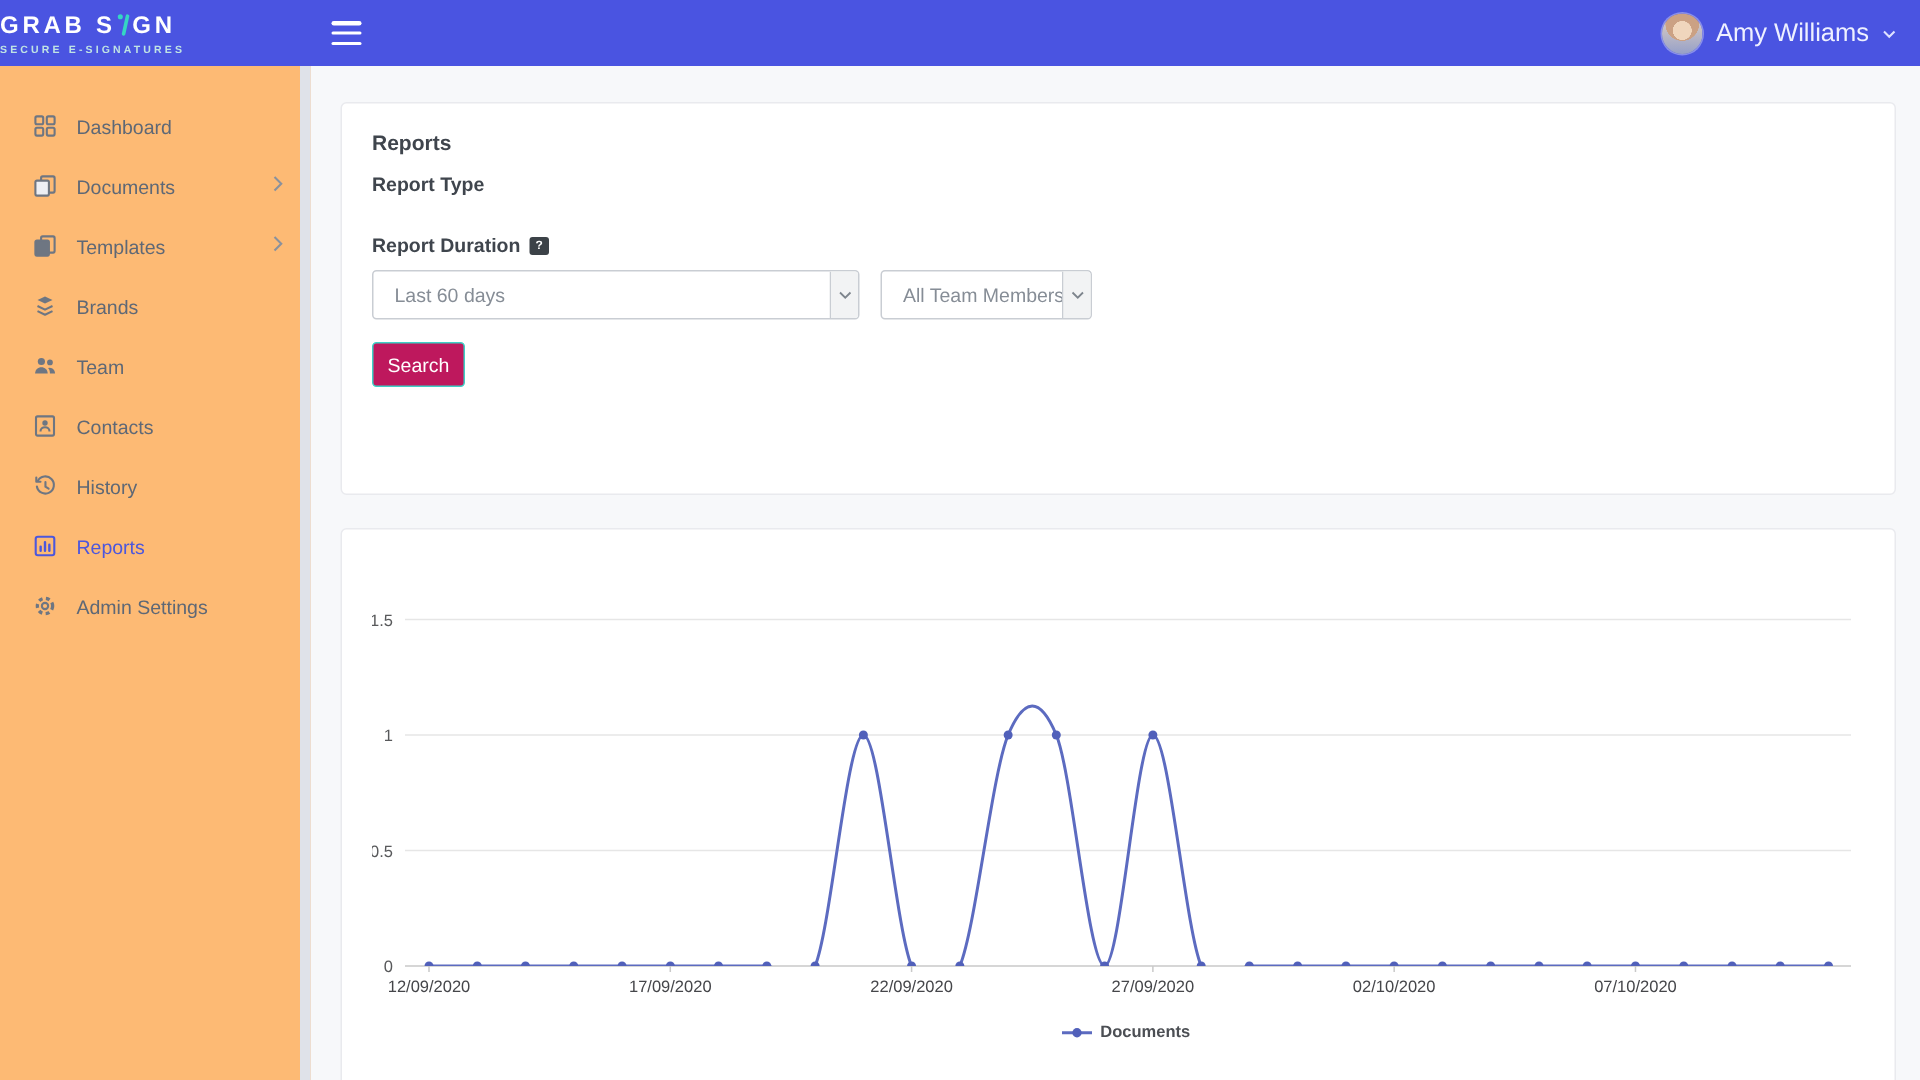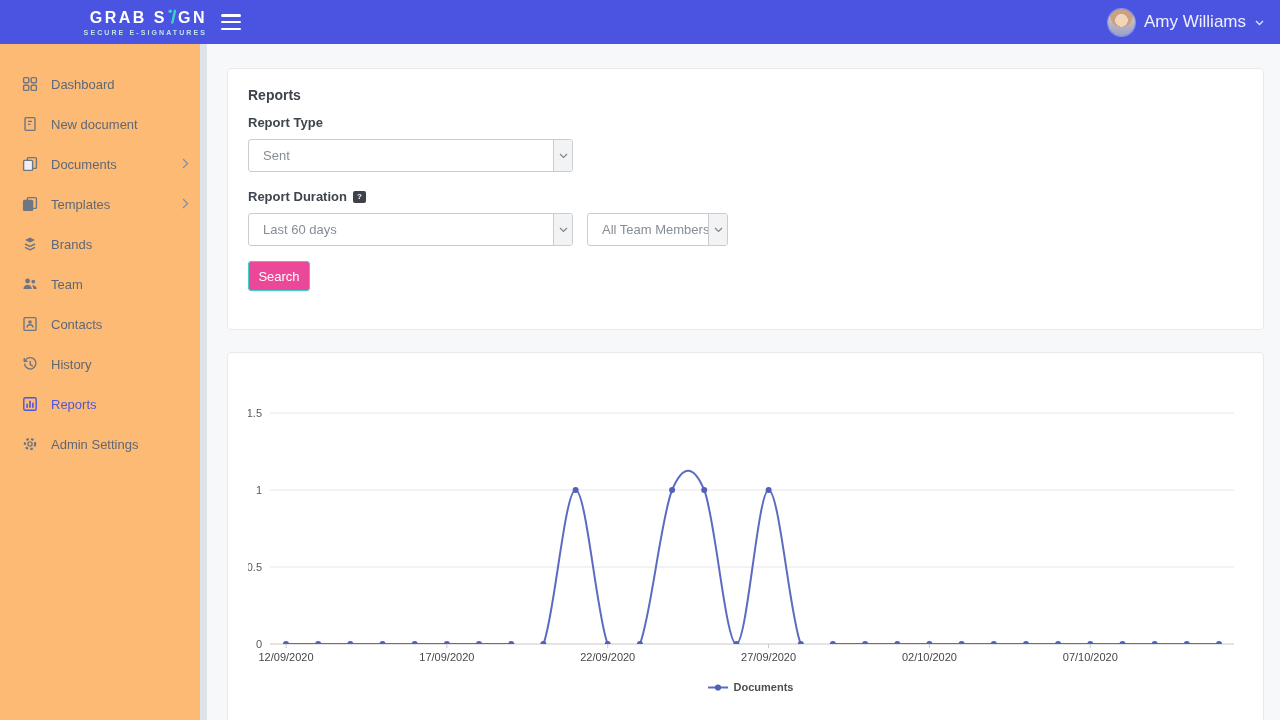--- a/index.html
+++ b/index.html
@@ -2,21 +2,21 @@
 <html><head>
 <meta charset="utf-8">
 <style>
   * { margin:0; padding:0; box-sizing:border-box; }
   html,body { width:1280px; height:720px; overflow:hidden; background:#f7f8fa;
               font-family:"Liberation Sans", sans-serif; }
 
   
   .header { position:absolute; left:0; top:0; width:1280px; height:44px;
             background:#4a54e1; z-index:30; display:flex; align-items:center; }
-  .logo-area { width:207px; display:flex; flex-direction:column; align-items:flex-end; justify-content:center; }
+  .logo-area { width:207px; display:flex; flex-direction:column; align-items:flex-start; justify-content:center; }
   .brand-line { color:#fff; font-size:16px; font-weight:bold; letter-spacing:2.5px; line-height:17px; display:flex; align-items:center; }
   .brand-nib { display:inline-block; margin:0 1px; }
   .brand-tagline { color:#bfe3e4; font-size:7px; letter-spacing:2.1px; margin-top:2px; font-weight:bold; }
   .hamburger { margin-left:14px; width:22px; height:16px; display:flex; flex-direction:column;
                justify-content:space-between; background:none; border:none; cursor:pointer; }
   .hamburger span { display:block; width:20px; height:2.5px; background:#fff; border-radius:2px; }
   .user-area { margin-left:auto; margin-right:16px; display:flex; align-items:center; gap:9px; cursor:pointer; }
   .avatar { width:27px; height:27px; border-radius:50%;
             background:
               radial-gradient(circle at 50% 42%, #f0d6bd 0 30%, rgba(0,0,0,0) 31%),
@@ -48,21 +48,21 @@
   .select { position:relative; height:33px; background:#fff; border:1px solid #c9cdd3; border-radius:3px;
             display:flex; align-items:center; cursor:pointer; }
   .select .val { font-size:13px; color:#868d96; padding-left:14px; }
   .select .arrow { position:absolute; right:0; top:0; width:19px; height:31px; background:#f2f3f4;
                    border-left:1px solid #c9cdd3; border-radius:0 2px 2px 0;
                    display:flex; align-items:center; justify-content:center; color:#7e858d; }
   .w-wide { width:325px; } .w-team { width:141px; }
   .row { display:flex; gap:14px; }
   .tooltip-badge { width:13px; height:12px; background:#3c4248; border-radius:2px; color:#fff;
                    font-size:8px; font-weight:bold; display:inline-flex; align-items:center; justify-content:center; }
-  .btn-search { margin-top:15px; width:62px; height:30px; background:#ec4899; color:#fff; font-size:13px;
+  .btn-search { margin-top:15px; width:62px; height:30px; background:#be185d; color:#fff; font-size:13px;
                 border:1px solid #3ed0c6; border-radius:3px; cursor:pointer;
                 font-family:"Liberation Sans", sans-serif; }
 
   .card-chart { margin-top:22px; height:390px; padding:18px 20px; }
   .chart-title { font-size:17px; font-weight:bold; color:#3c4048; }
   .chart-wrap { margin-top:22px; }
   .legend { margin-top:8px; width:1005px; display:flex; align-items:center; justify-content:center; gap:6px; }
   .legend-label { font-size:11px; font-weight:bold; color:#4c4f54; }
 </style>
 </head>
@@ -102,27 +102,20 @@
         <span class="ic"><svg viewBox="0 0 16 16" fill="none" stroke="currentColor" stroke-width="1.4" width="16" height="16">
             <rect x="1.6" y="1.6" width="5.2" height="5.2" rx="1"></rect>
             <rect x="9.2" y="1.6" width="5.2" height="5.2" rx="1"></rect>
             <rect x="1.6" y="9.2" width="5.2" height="5.2" rx="1"></rect>
             <rect x="9.2" y="9.2" width="5.2" height="5.2" rx="1"></rect>
           </svg></span>
         <span class="lbl">Dashboard</span>
       </div>
       <div class="nav-item">
         <span class="ic"><svg viewBox="0 0 16 16" fill="none" stroke="currentColor" stroke-width="1.4" width="16" height="16">
-            <rect x="3" y="1.6" width="10" height="12.8" rx="1"></rect>
-            <path d="M6 5.4h4M6 8.4h2.5"></path>
-          </svg></span>
-        <span class="lbl">New document</span>
-      </div>
-      <div class="nav-item">
-        <span class="ic"><svg viewBox="0 0 16 16" fill="none" stroke="currentColor" stroke-width="1.4" width="16" height="16">
             <rect x="5.4" y="1.6" width="9" height="10.8" rx="1"></rect>
             <rect x="1.6" y="4.4" width="9" height="10" rx="1" fill="#edeff4"></rect>
           </svg></span>
         <span class="lbl">Documents</span>
         <span class="expand"><svg width="7" height="11" viewBox="0 0 7 11">
             <path d="M1 1l4.5 4.5L1 10" stroke="currentColor" stroke-width="1.4" fill="none"></path>
           </svg></span>
       </div>
       <div class="nav-item">
         <span class="ic"><svg viewBox="0 0 16 16" fill="none" stroke="currentColor" stroke-width="1.4" width="16" height="16">
@@ -187,28 +180,20 @@
 
 <div class="main">
 
   <div class="card card-filters">
     <div class="card-title">Reports</div>
     <div class="gap12"></div>
     <div class="field-label">
       <span>Report Type</span>
     </div>
     <div class="gap9"></div>
-    <div class="select w-wide">
-      <span class="val">Sent</span>
-      <span class="arrow">
-        <svg width="9" height="6" viewBox="0 0 9 6">
-            <path d="M1 1l3.5 3.5L8 1" stroke="#7e858d" stroke-width="1.2" fill="none"></path>
-          </svg>
-      </span>
-    </div>
     <div class="gap17"></div>
     <div class="field-label">
       <span>Report Duration</span>
       <span class="tooltip-badge">?</span>
     </div>
     <div class="gap9"></div>
     <div class="row">
       <div class="select w-wide">
         <span class="val">Last 60 days</span>
         <span class="arrow">

